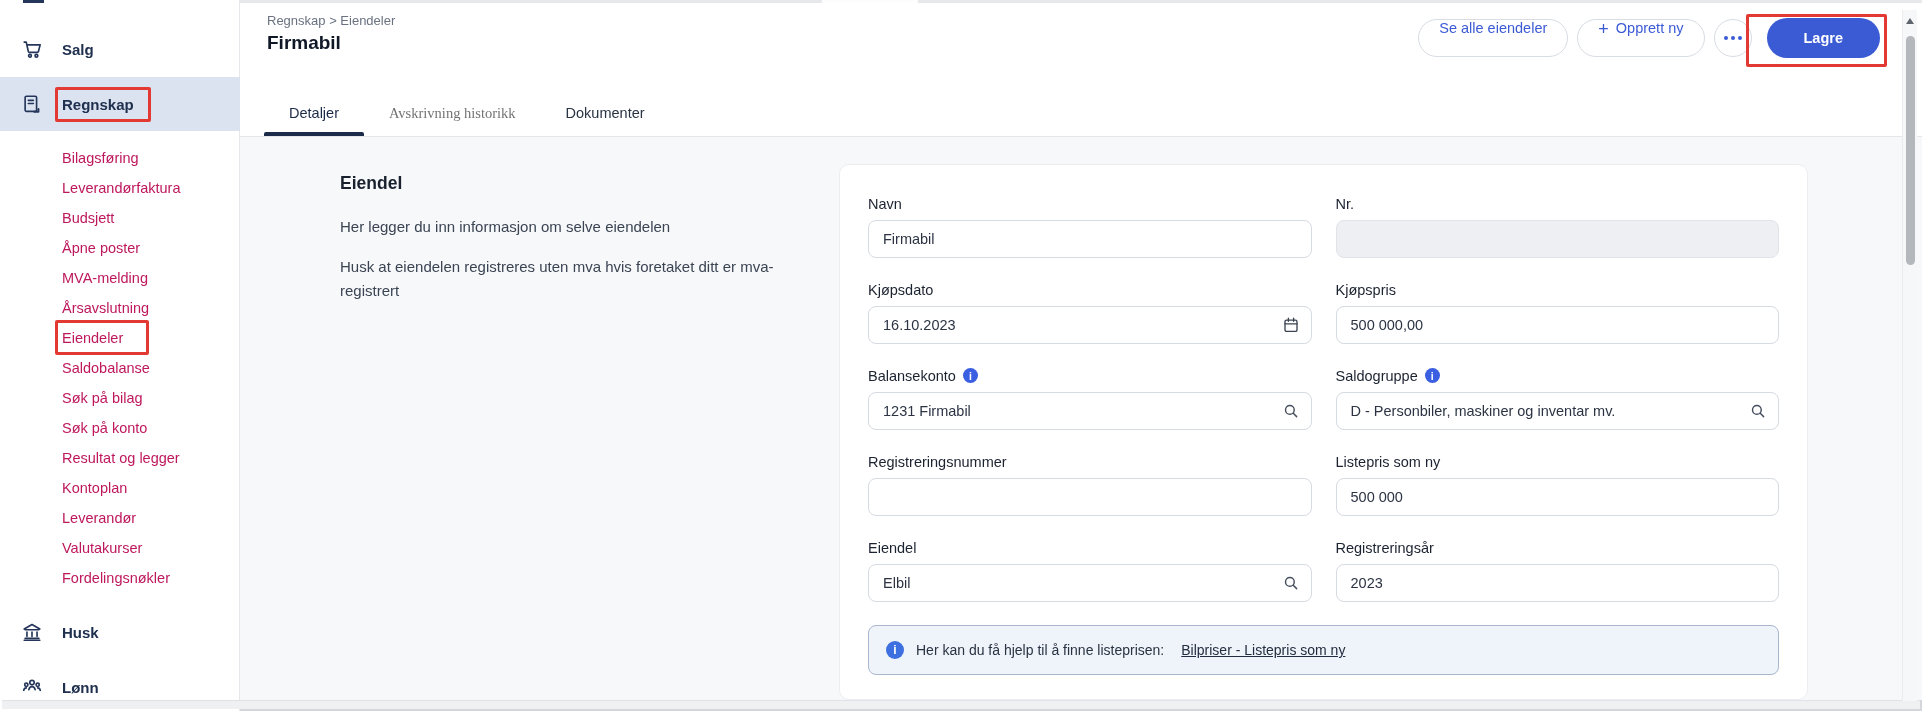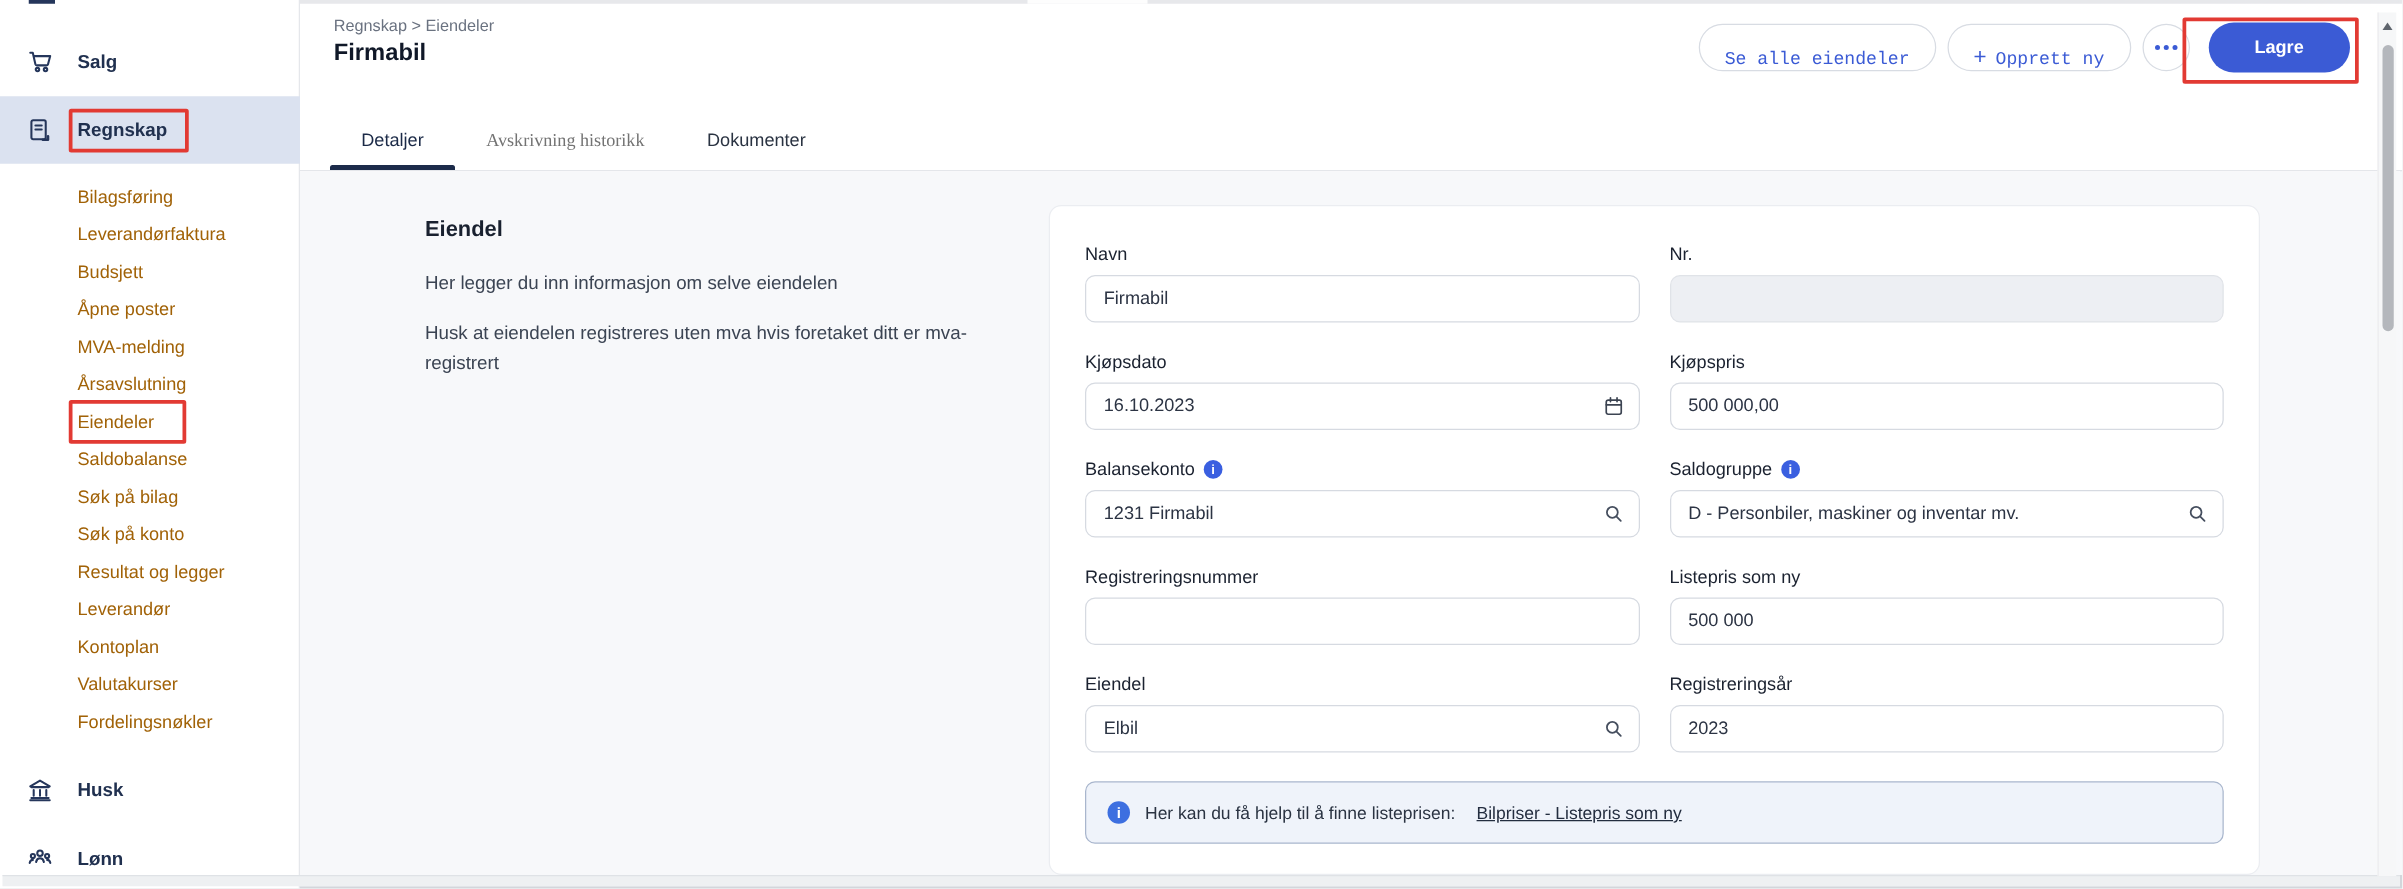--- a/index.html
+++ b/index.html
@@ -14,42 +14,42 @@
   .nav-item { position: absolute; left: 0; width: 240px; height: 36px; display: flex; align-items: center;
               cursor: pointer; }
   .nav-item .nicon { position: absolute; left: 21px; width: 22px; height: 22px; display: flex; }
   .nav-item .nlabel { position: absolute; left: 62px; font-size: 15px; font-weight: 700; color: #20304f; }
   .nav-active-band { position: absolute; left: 0; top: 77px; width: 240px; height: 54px; background: #dbe2f0; }
   .nav-regnskap { top: 86px; }
   .nav-salg { top: 31px; }
   .nav-bank { top: 614px; }
   .nav-lonn { top: 669px; padding-left: 20px; }
   .subnav { position: absolute; left: 0; top: 143px; width: 240px; }
-  .subnav-item { height: 30px; line-height: 30px; padding-left: 62px; font-size: 14.5px; color: #a16207;
+  .subnav-item { height: 30px; line-height: 30px; padding-left: 62px; font-size: 14.5px; color: #be185d;
                  cursor: pointer; white-space: nowrap; }
 
   
   .annotation { position: absolute; border: 3px solid #e23a33; border-radius: 2px; pointer-events: none; z-index: 50; }
   .ann-regnskap { left: 55px; top: 87px; width: 96px; height: 35px; }
   .ann-eiendeler { left: 55px; top: 320px; width: 94px; height: 35px; }
   .ann-lagre { left: 1746px; top: 14px; width: 141px; height: 53px; }
 
   
   .main-header { position: absolute; left: 240px; top: 0; width: 1682px; height: 137px; background: #fff;
                  border-bottom: 1px solid #e4e6ea; }
   .top-strip { position: absolute; left: 0; top: 0; width: 100%; height: 3px; background: #e7e8eb; }
   .top-strip-gap { position: absolute; left: 582px; top: 0; width: 96px; height: 3px; background: #fdfdfd; }
   .breadcrumb { position: absolute; left: 27px; top: 13px; font-size: 13px; color: #6a7280; }
   .page-title { position: absolute; left: 27px; top: 32px; font-size: 19px; font-weight: 700; color: #101828; }
 
   .actions { position: absolute; right: 36px; top: 14px; display: flex; align-items: center; gap: 9px; }
-  .btn-outline { height: 38px; padding: 0 20px; display: inline-flex; align-items: flex-end; gap: 7px;
+  .btn-outline { height: 38px; padding: 0 20px; display: inline-flex; align-items: flex-start; gap: 7px;
                  border: 1px solid #d8dce3; border-radius: 19px; background: #fff; color: #3b5bd5;
                  font-size: 14.5px; font-weight: 500; cursor: pointer; white-space: nowrap;
-                 font-family: Liberation Mono, monospace; }
+                 font-family: Liberation Sans, sans-serif; }
   .plus-glyph { font-size: 18px; font-weight: 500; line-height: 1; }
   .btn-more { width: 38px; height: 38px; border-radius: 50%; border: 1px solid #d8dce3; background: #fff;
               display: inline-flex; align-items: center; justify-content: center; gap: 3px; cursor: pointer; }
   .btn-more i { width: 4px; height: 4px; border-radius: 50%; background: #3b5bd5; }
   .lagre-wrap { padding: 4px 6px; }
   .btn-primary { height: 40px; padding: 0 37px; border: none; border-radius: 20px; background: #3b5bd5;
                  color: #fff; font-size: 14.5px; font-weight: 700; cursor: pointer;
                  font-family: "Liberation Sans", sans-serif; }
 
   .tabs { position: absolute; left: 24px; bottom: 0; display: flex; }
@@ -136,22 +136,22 @@
       <div class="subnav-item">Leverandørfaktura</div>
       <div class="subnav-item">Budsjett</div>
       <div class="subnav-item">Åpne poster</div>
       <div class="subnav-item">MVA-melding</div>
       <div class="subnav-item">Årsavslutning</div>
       <div class="subnav-item">Eiendeler</div>
       <div class="subnav-item">Saldobalanse</div>
       <div class="subnav-item">Søk på bilag</div>
       <div class="subnav-item">Søk på konto</div>
       <div class="subnav-item">Resultat og legger</div>
+      <div class="subnav-item">Kontoplan</div>
       <div class="subnav-item">Leverandør</div>
-      <div class="subnav-item">Kontoplan</div>
       <div class="subnav-item">Valutakurser</div>
       <div class="subnav-item">Fordelingsnøkler</div>
     </nav>
 
     <div class="nav-item nav-bank">
       <span class="nicon">
         <svg width="22" height="22" viewBox="0 0 24 24" fill="none" stroke="#25365b" stroke-width="1.8" stroke-linecap="round" stroke-linejoin="round">
           <path d="M3.5 8.8 12 3.8l8.5 5"></path>
             <path d="M4.5 9.5h15"></path>
           <path d="M6.5 12v5M12 12v5M17.5 12v5"></path>

